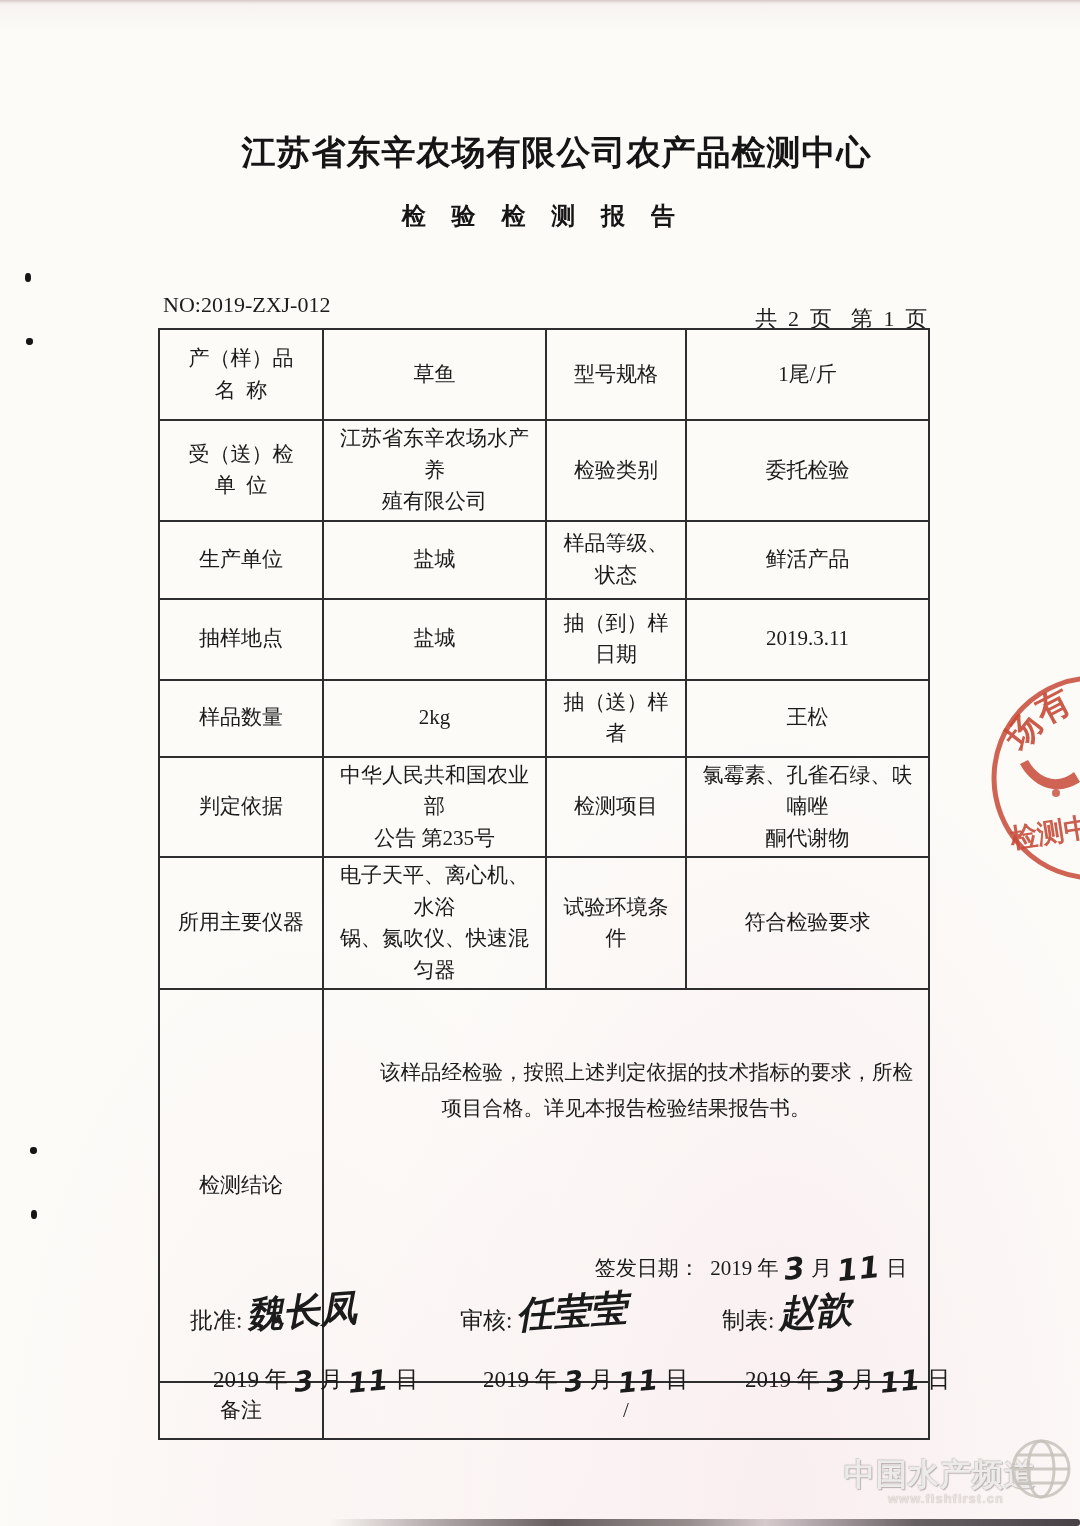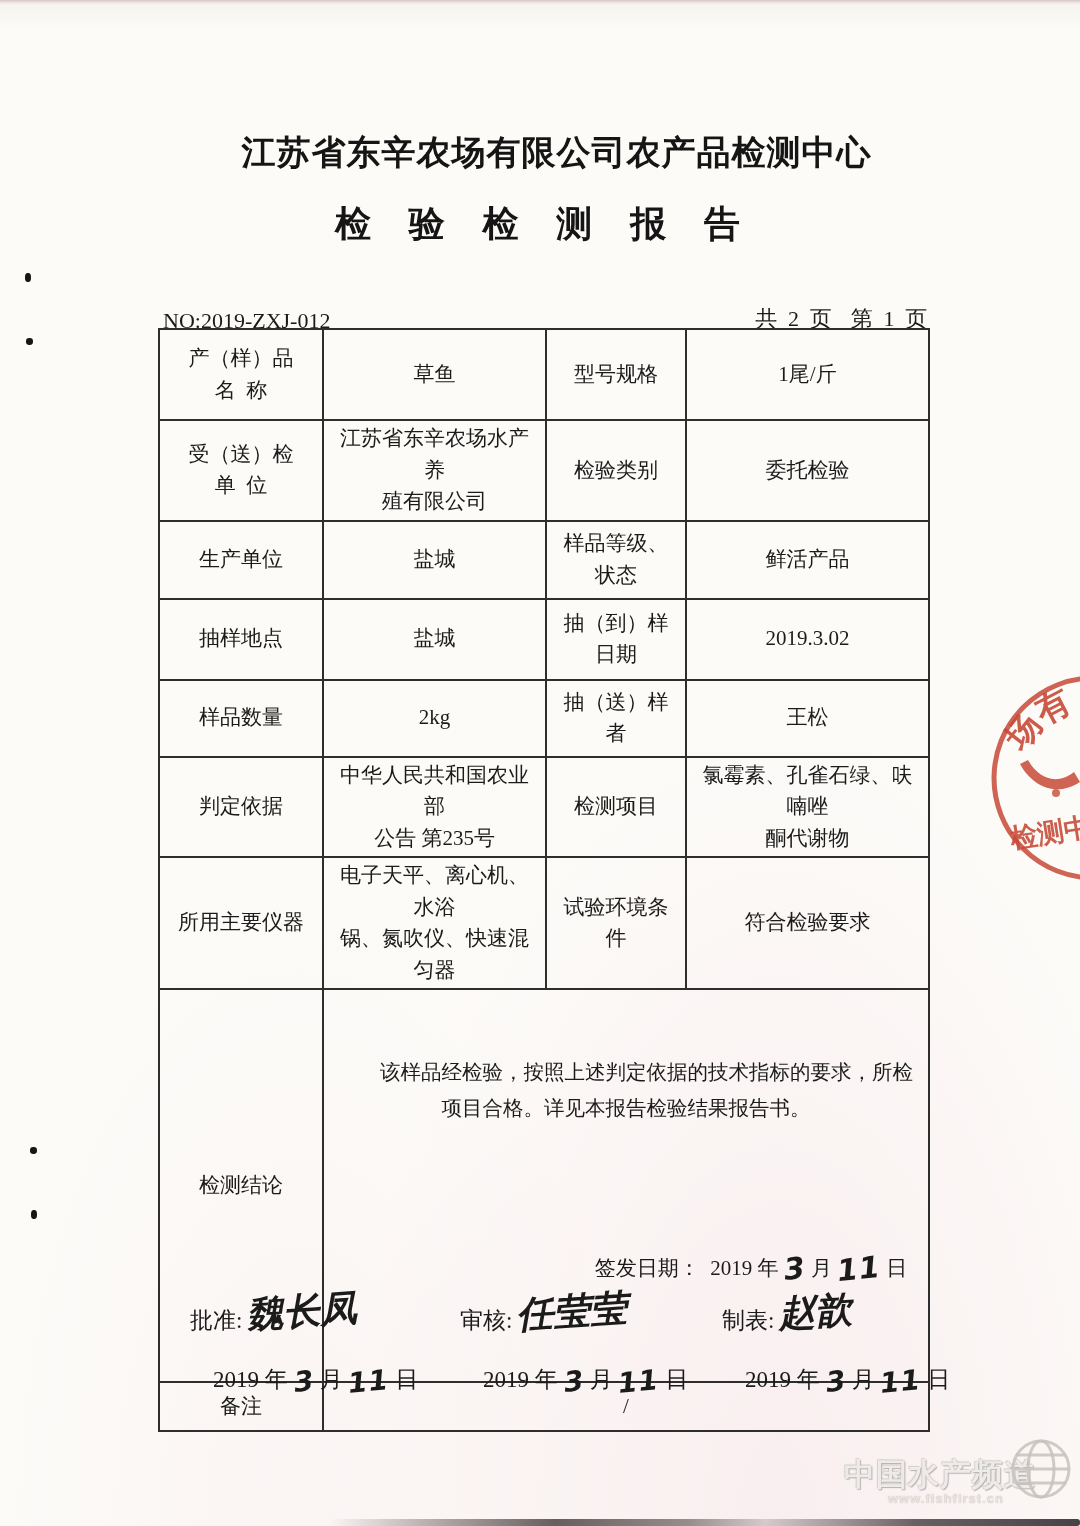--- a/index.html
+++ b/index.html
@@ -30,28 +30,28 @@
     filter:blur(0.4px);
   }
   .speck{position:absolute;background:#161616;border-radius:45%;}
 
   .header{position:absolute;top:130px;left:0;width:1080px;text-align:center;}
   .doc-title{
     font-family:"Liberation Sans", sans-serif;
     font-weight:bold;font-size:34px;letter-spacing:1px;color:#151515;padding-left:33px;
   }
   .doc-subtitle{
-    font-family:Liberation Serif, serif;
-    font-weight:bold;font-size:36px;color:#151515;margin-top:24px;
+    font-family:Liberation Sans, sans-serif;
+    font-weight:bold;font-size:24px;color:#151515;margin-top:24px;
     white-space:pre;letter-spacing:0.14em;word-spacing:0.52em;
   }
 
   .no-row{
     position:absolute;top:292px;left:163px;width:767px;
-    display:flex;justify-content:space-between;align-items:flex-end;
+    display:flex;justify-content:space-between;align-items:flex-start;
     font-size:22px;white-space:pre;
   }
   .no-row .pageinfo{letter-spacing:0.12em;margin-top:12px;}
 
   table.report{
     position:absolute;top:328px;left:158px;width:770px;
     border-collapse:collapse;table-layout:fixed;
   }
   table.report td, table.report th{
     border:2px solid #2e2e2e;
@@ -147,21 +147,21 @@
     <td>盐城</td>
     <th>样品等级、
 状态</th>
     <td>鲜活产品</td>
   </tr>
   <tr style="height:81px">
     <th>抽样地点</th>
     <td>盐城</td>
     <th>抽（到）样
 日期</th>
-    <td>2019.3.02</td>
+    <td>2019.3.11</td>
   </tr>
   <tr style="height:77px">
     <th>样品数量</th>
     <td>2kg</td>
     <th>抽（送）样
 者</th>
     <td>王松</td>
   </tr>
   <tr style="height:79px">
     <th>判定依据</th>
@@ -181,21 +181,21 @@
   </tr>
   <tr style="height:258px">
     <th>检测结论</th>
     <td colspan="3" class="conclusion-cell">
       <p class="conclusion-text">该样品经检验，按照上述判定依据的技术指标的要求，所检项目合格。详见本报告检验结果报告书。</p>
       <div class="sign-line">
         <span>签发日期：  </span><span>2019 年 </span><span class="hand hand-digit">3</span><span> 月 </span><span class="hand hand-digit">11</span><span> 日</span>
       </div>
     </td>
   </tr>
-  <tr style="height:49px">
+  <tr style="height:57px">
     <th>备注</th>
     <td colspan="3" class="remark-cell">/</td>
   </tr>
 </tbody>
   </table>
 
 <div class="sig-block" style="left:190px;top:1280px;">
   <div class="sig-top">
     <span class="sig-role">批准:</span>
     <span class="sig-name">魏长凤</span>

